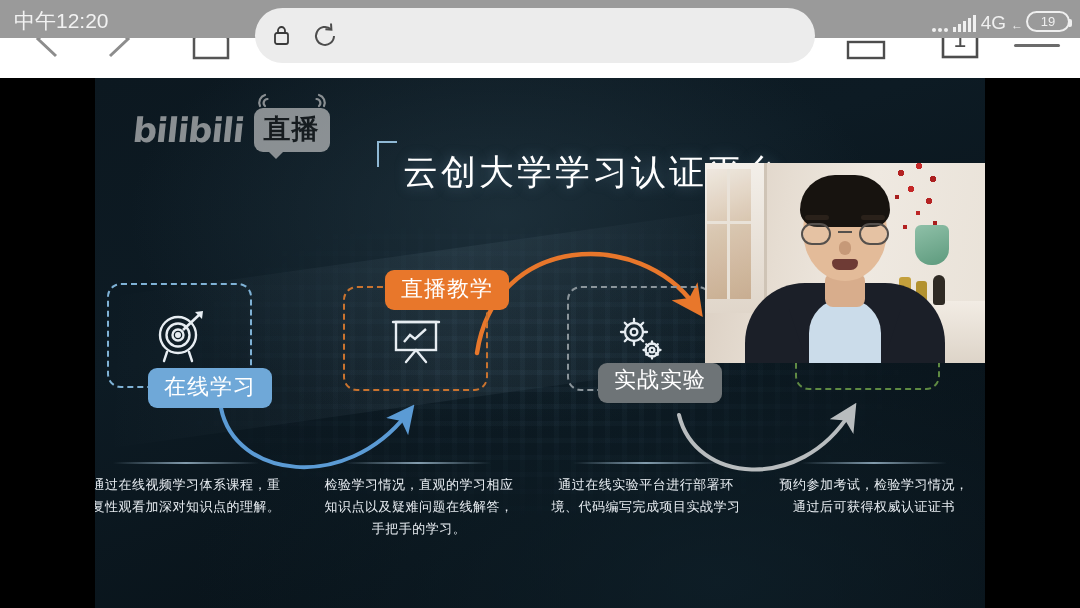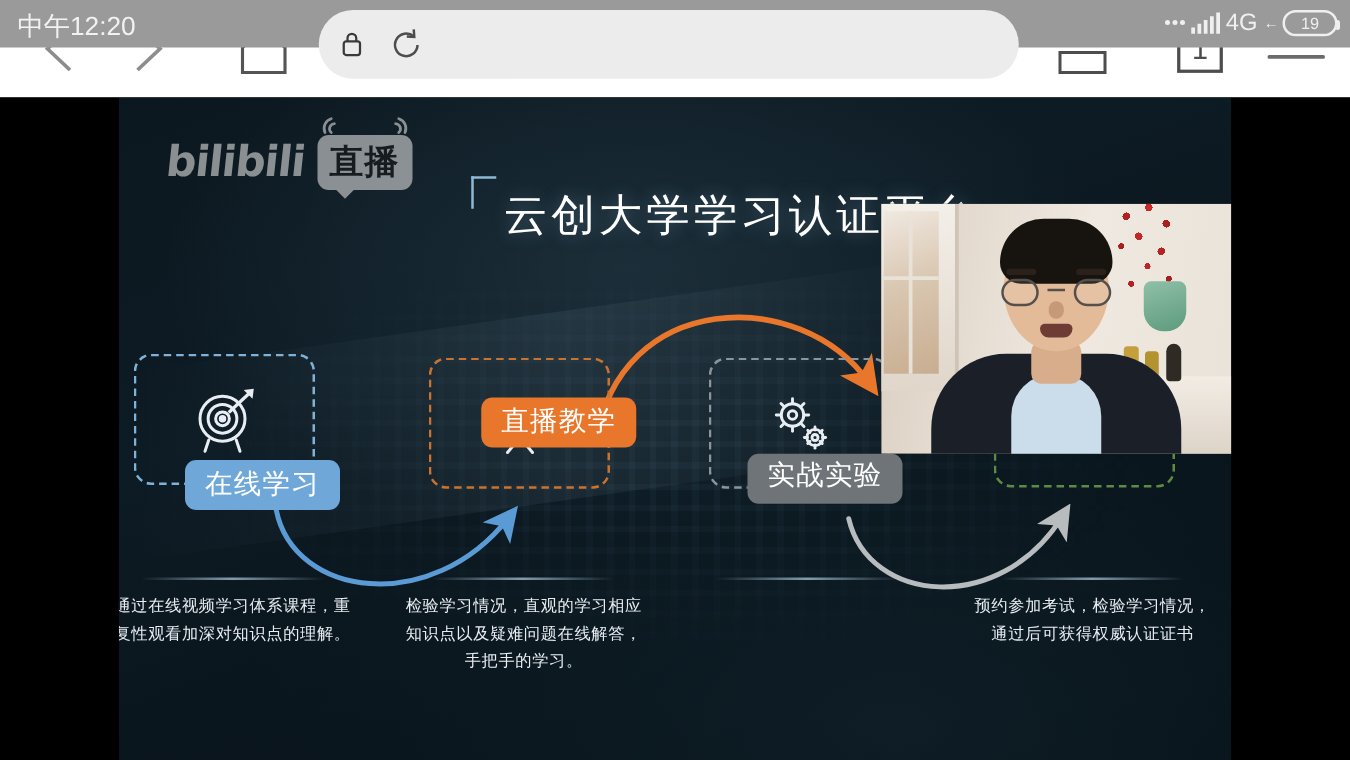--- a/index.html
+++ b/index.html
@@ -14,21 +14,21 @@
   #status-bar{
     position:absolute; left:0; top:0; width:1080px; height:38px;
     background:#9a9a9a; z-index:5;
   }
   #status-clock{
     position:absolute; left:14px; top:7px; font-size:21px; color:#f2f2f2;
     letter-spacing:0px; white-space:nowrap;
   }
   #status-right{
     position:absolute; right:10px; top:4px; height:28px;
-    display:flex; align-items:center; gap:5px;
+    display:flex; align-items:flex-end; gap:5px;
   }
   .sig-dots{ display:flex; align-items:flex-end; gap:2px; }
   .sig-dots i{ width:4px;height:4px;background:#f0f0f0;border-radius:50%;display:block; }
   .sig-bars{ display:flex; align-items:flex-end; gap:2px; height:17px; }
   .sig-bars i{ width:3px;background:#f0f0f0;display:block; }
   .sig-bars i:nth-child(1){height:5px;}
   .sig-bars i:nth-child(2){height:8px;}
   .sig-bars i:nth-child(3){height:11px;}
   .sig-bars i:nth-child(4){height:14px;}
   .sig-bars i:nth-child(5){height:17px;}
@@ -429,21 +429,21 @@
       <div class="node-box" style="left:248px;top:208px;border:2px dashed #c9732f;">
         <span class="node-icon">
           <svg viewBox="0 0 62 62" fill="none" stroke="#e7edf2" stroke-width="2.4">
             <rect x="11" y="14" width="40" height="28"></rect>
             <path d="M8 14 H54" stroke-linecap="round"></path>
             <polyline points="19,34 25,27 30,31 41,21"></polyline>
             <path d="M31 42 L21 54 M31 42 L41 54" stroke-linecap="round"></path>
           </svg>
         </span>
       </div>
-      <div class="node-label" style="left:290px;top:192px;background:#e8772b;margin-top:48px;">直播教学</div>
+      <div class="node-label" style="left:290px;top:192px;background:#e8772b;">直播教学</div>
 
       <div class="node-box" style="left:472px;top:208px;border:2px dashed #8b959b;">
         <span class="node-icon">
           <svg viewBox="0 0 62 62" fill="none" stroke="#e7edf2" stroke-width="2.3">
             <circle cx="25" cy="24" r="9"></circle>
               <circle cx="25" cy="24" r="3.4"></circle>
             <g stroke-linecap="round">
               <path d="M25 11 V15"></path>
                 <path d="M25 33 V37"></path>
                 <path d="M12 24 H16"></path>
@@ -480,20 +480,21 @@
       </div>
       <div class="node-label" style="left:738px;top:190px;background:#4d7a33;">认证考试</div>
 
       <div class="cap-rule" style="left:18px;top:384px;"></div>
       <div class="cap-rule" style="left:250px;top:384px;"></div>
       <div class="cap-rule" style="left:478px;top:384px;"></div>
       <div class="cap-rule" style="left:706px;top:384px;"></div>
 
       <div class="caption" style="left:-9px;top:396px;">通过在线视频学习体系课程，重复性观看加深对知识点的理解。</div>
       <div class="caption" style="left:224px;top:396px;">检验学习情况，直观的学习相应知识点以及疑难问题在线解答，手把手的学习。</div>
+      <div class="caption" style="left:451px;top:396px;">通过在线实验平台进行部署环境、代码编写完成项目实战学习</div>
       <div class="caption" style="left:679px;top:396px;">预约参加考试，检验学习情况，通过后可获得权威认证证书</div>
     </div>
   </div>
 
   <div id="pill-left"></div>
   <div id="pill-right"></div>
 
   <div id="presenter">
     <div id="pp-wall"></div>
     <div id="pp-doorframe">

